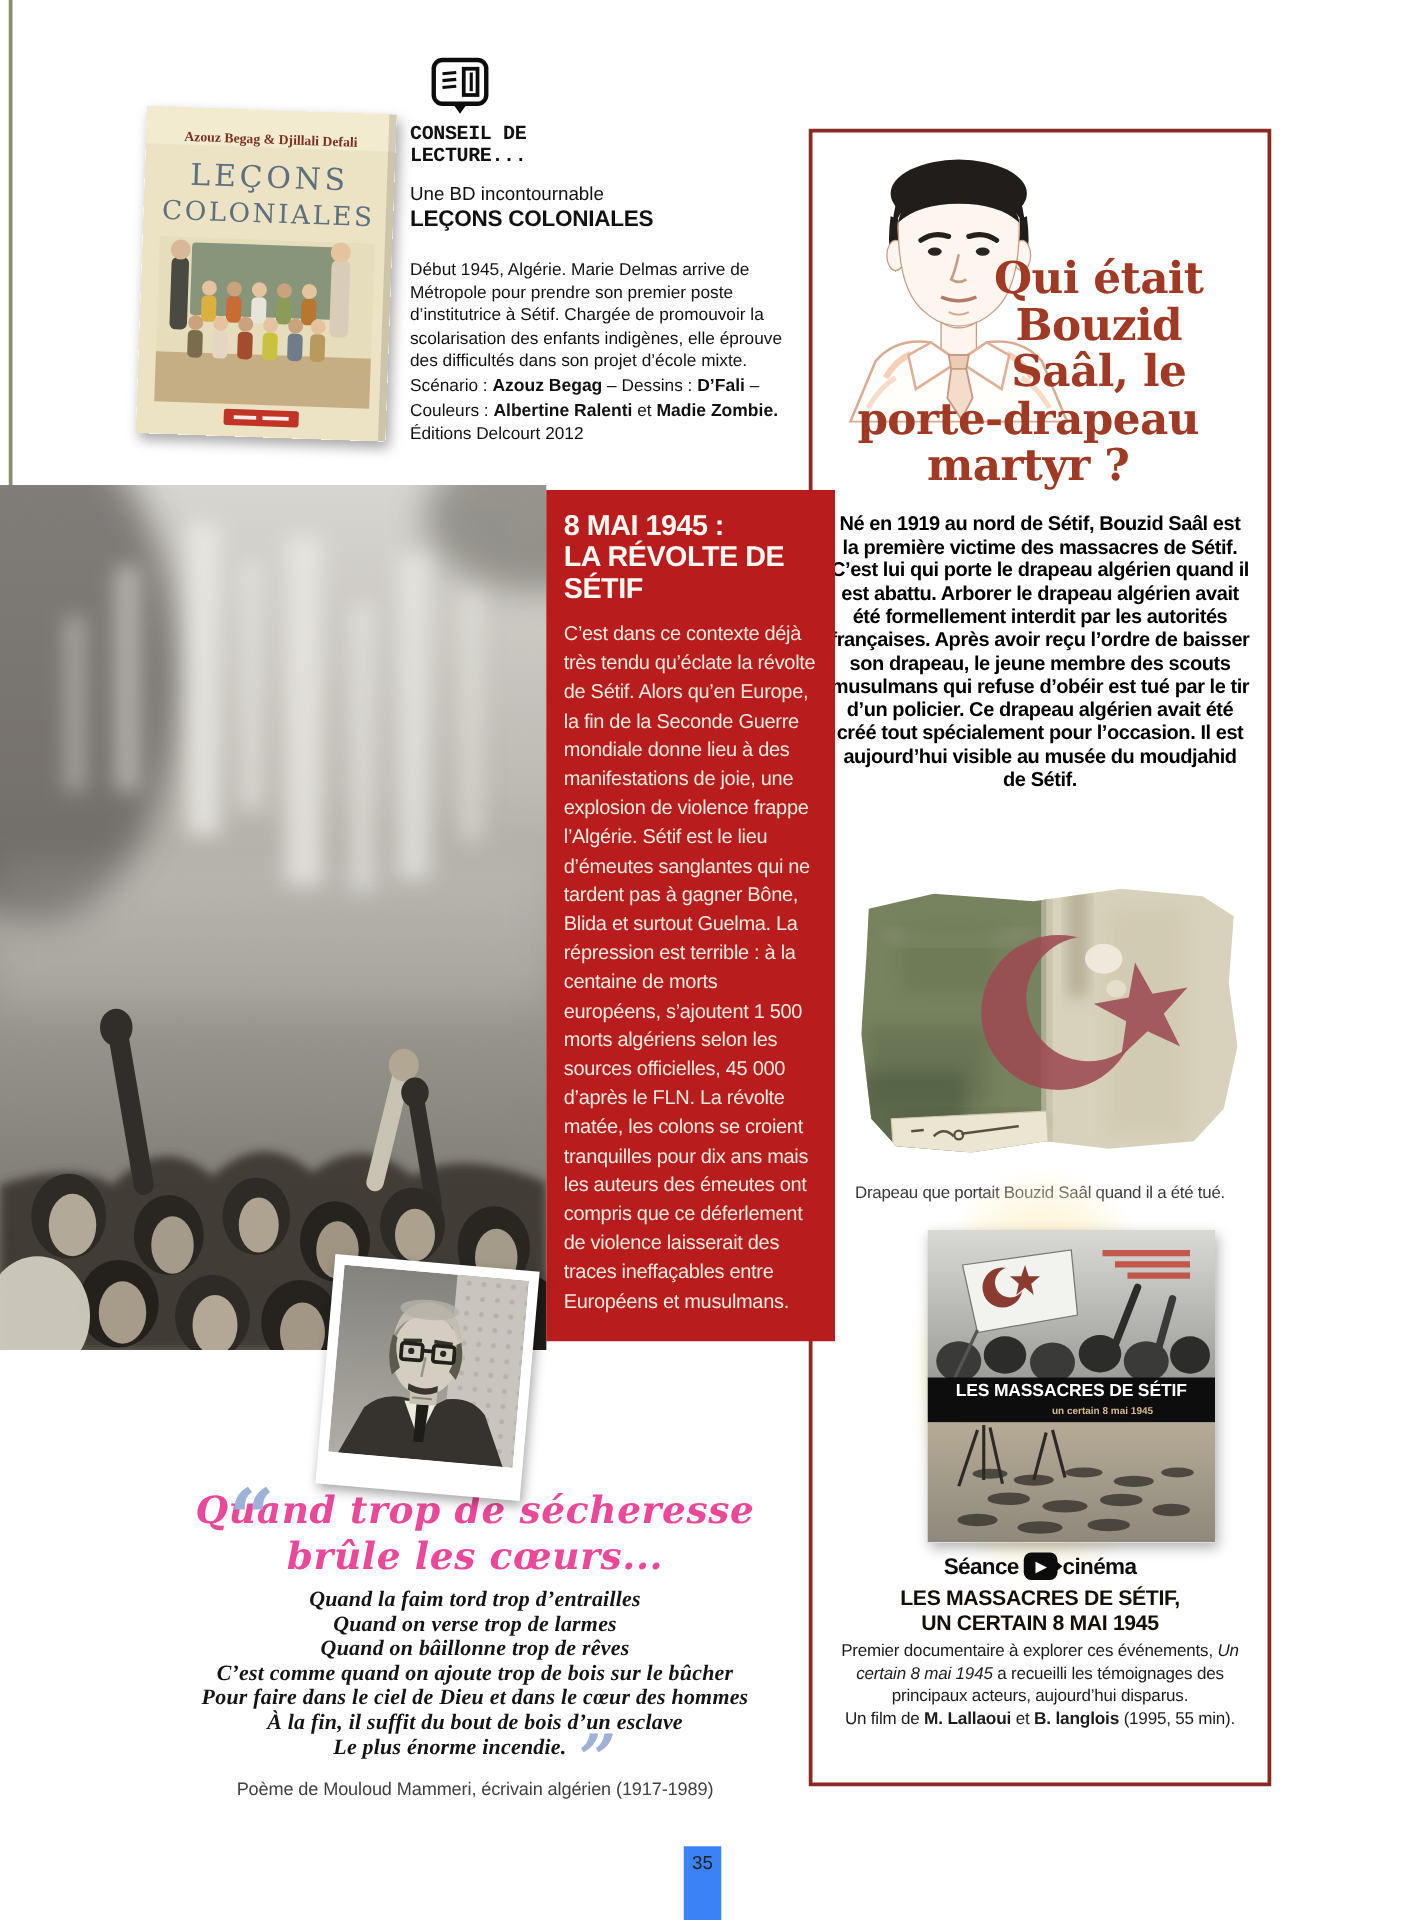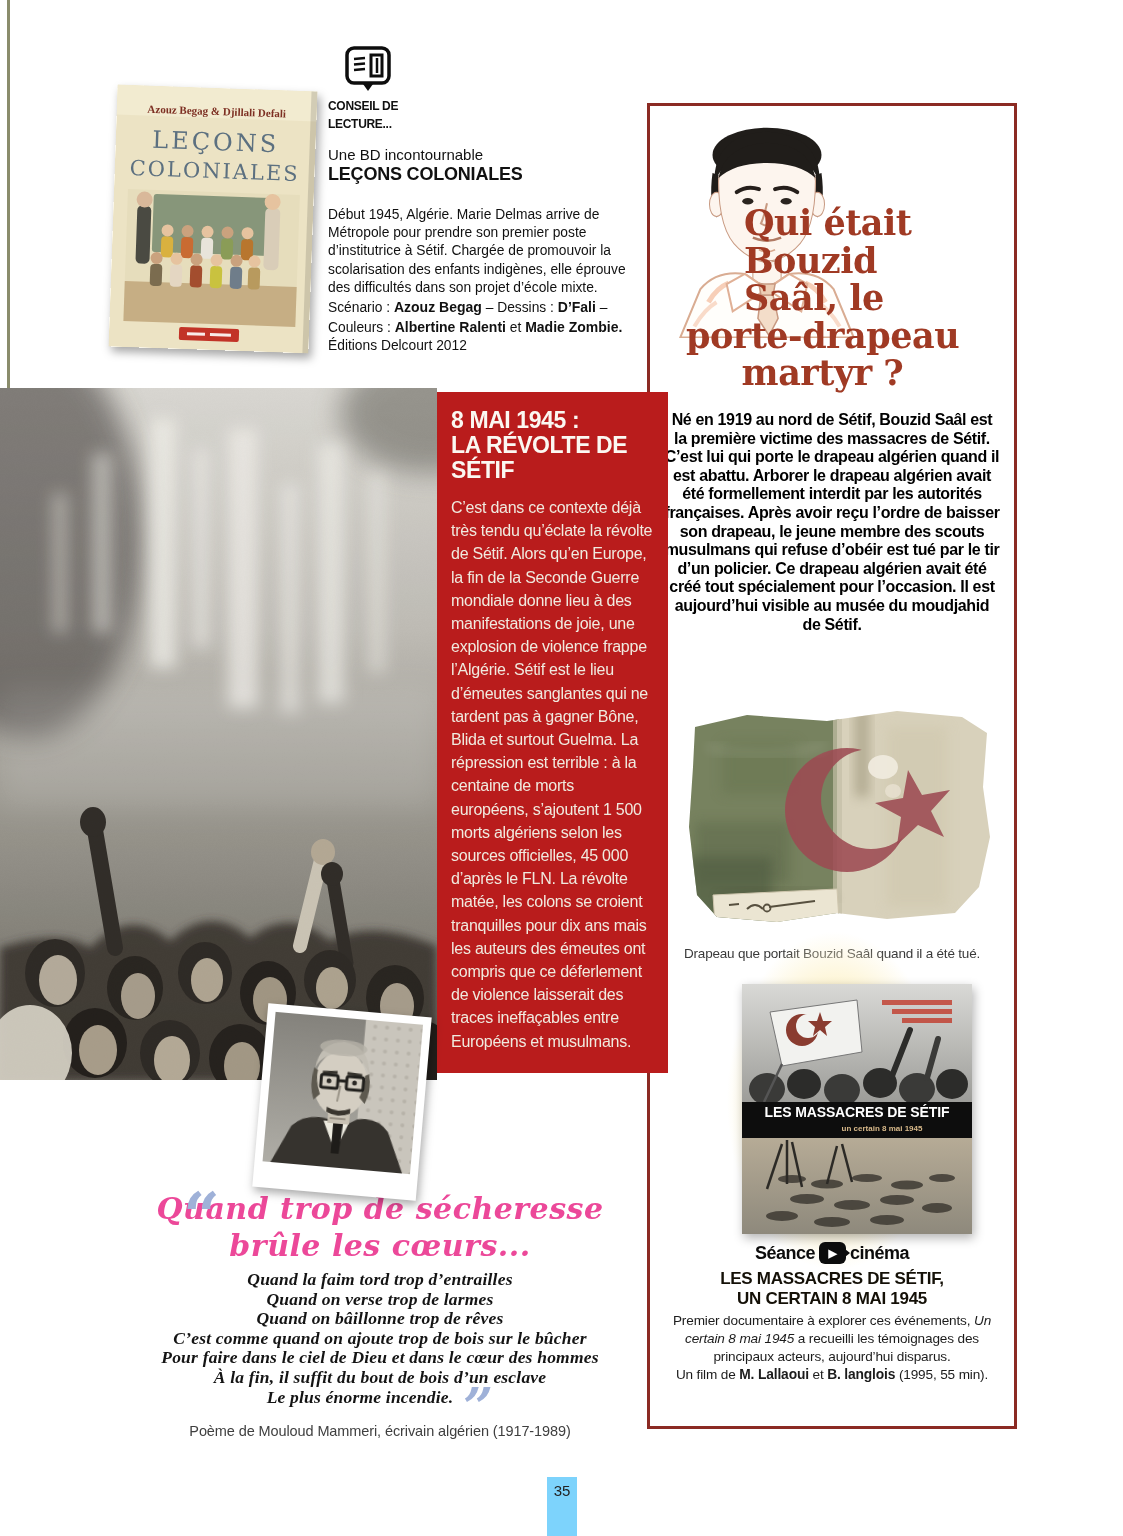--- a/index.html
+++ b/index.html
@@ -6,22 +6,22 @@
   .page{position:relative;width:1123px;height:1536px;background:#fff;overflow:hidden;
         font-family:"Liberation Sans",sans-serif;color:#111;}
   .abs{position:absolute;}
 
   
   .left-rule{left:7px;top:0;width:3px;height:388px;background:#8a8c6c;}
 
   
   .lecture-col{left:328px;top:44px;width:322px;}
   .conseil-icon{width:48px;height:48px;margin-left:16px;}
-  .kicker{font-weight:bold;font-size:12px;line-height:15px;letter-spacing:-0.3px;margin-top:3px;
-          font-family:Liberation Sans, sans-serif;}
+  .kicker{font-weight:bold;font-size:16px;line-height:15px;letter-spacing:-0.3px;margin-top:3px;
+          font-family:Liberation Mono, monospace;}
   .intro{font-weight:normal;font-size:15px;margin-top:14px;}
   .bd-title{font-weight:bold;font-size:18px;letter-spacing:-0.2px;margin-top:1px;}
   .bd-body{font-size:13.8px;line-height:1.32;margin-top:21px;width:320px;}
   .bd-credits{font-size:13.8px;line-height:1.34;margin-top:1px;width:322px;}
   .bd-credits b{font-size:14px;}
 
   
   .cover-wrap{left:113px;top:88px;width:200px;height:262px;transform:rotate(2deg);
               box-shadow:3px 5px 10px rgba(0,0,0,.35);}
 
@@ -33,21 +33,21 @@
              box-sizing:border-box;padding:16px 13px 0 14px;color:#f3eee6;}
   .setif-title{font-weight:bold;font-size:23px;line-height:25px;letter-spacing:-0.4px;color:#fbf8f2;}
   .setif-body{margin-top:13px;font-size:16px;line-height:23.2px;letter-spacing:-0.25px;color:#f0eadf;}
 
   
   .feature{left:647px;top:103px;width:370px;height:1326px;border:3px solid #8b2a23;background:#fff;
            box-sizing:border-box;z-index:1;}
   .portrait{left:6px;top:4px;width:222px;height:228px;}
   .ft{left:0;top:98px;width:100%;font-family:"DejaVu Serif",serif;font-weight:bold;
       color:#a03a24;font-size:35px;line-height:37.5px;letter-spacing:-0.5px;}
-  .ft-top{text-align:left;padding-left:94px;}
+  .ft-top{text-align:center;padding-left:94px;}
   .ft-bottom{text-align:center;padding-right:19px;}
   .feature-body{left:14px;top:305px;width:336px;text-align:center;font-weight:bold;
                 font-size:16px;line-height:18.6px;letter-spacing:-0.35px;color:#000;}
   .flag{left:37px;top:601px;width:310px;height:228px;}
   .flag-caption{left:10px;top:840px;width:344px;text-align:center;font-size:13.5px;color:#3a3a3a;
                 letter-spacing:-0.2px;}
   .glow{left:35px;top:760px;width:300px;height:470px;
         background:radial-gradient(ellipse 50% 50% at 50% 50%, #fbe9a6 0%, #fdf3cd 45%, rgba(253,243,205,0) 72%);}
   .poster{left:92px;top:878px;width:230px;height:250px;box-shadow:2px 4px 10px rgba(0,0,0,.3);}
   .seance{left:0;top:1136px;width:100%;display:flex;justify-content:center;align-items:center;gap:4px;
@@ -73,21 +73,21 @@
           font-size:64px;line-height:1;color:#9fb1d8;}
   .q-close{font-family:"DejaVu Serif",serif;font-weight:bold;font-size:52px;line-height:0;
            color:#9fb1d8;vertical-align:-22px;margin-left:10px;}
   .poem-h{font-family:"DejaVu Serif",serif;font-style:italic;font-weight:bold;font-size:30px;
           line-height:37px;color:#ec4899;letter-spacing:0.5px;}
   .poem-lines{margin-top:6px;font-family:"Liberation Serif",serif;font-style:italic;font-weight:bold;
               font-size:17.5px;line-height:19.6px;color:#141414;letter-spacing:0.2px;}
   .poem-attr{margin-top:16px;font-size:14.5px;color:#3f3f3f;letter-spacing:-0.1px;}
 
   
-  .page-tab{left:547px;top:1477px;width:30px;height:59px;background:#7dd3fc;text-align:center;
+  .page-tab{left:547px;top:1477px;width:30px;height:59px;background:#3b82f6;text-align:center;
             font-size:15px;color:#222;padding-top:5px;box-sizing:border-box;}
 </style>
 </head>
 <body>
 
 <div class="page">
 
   <div class="abs left-rule"></div>
 
   <div class="abs cover-wrap">

